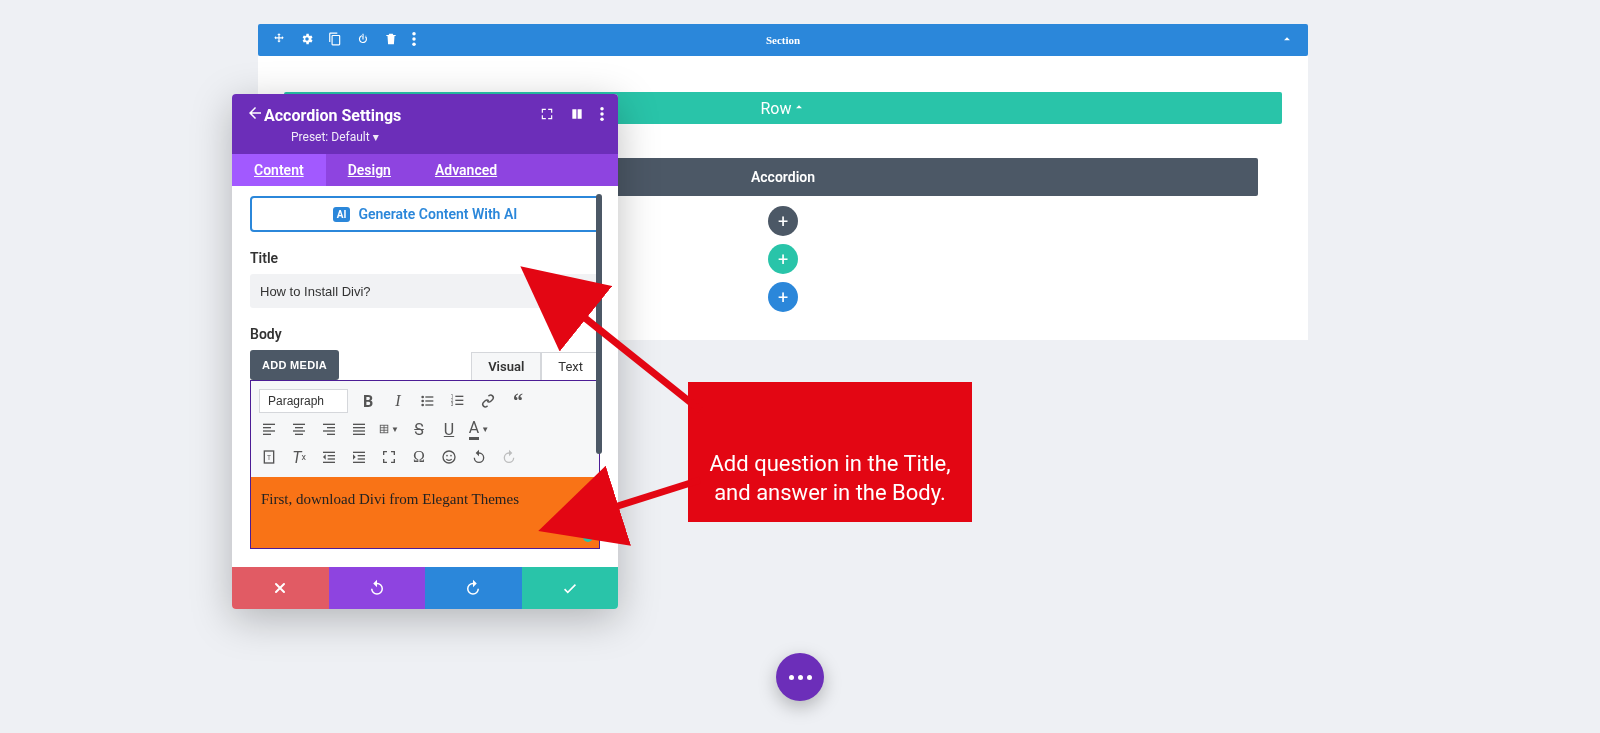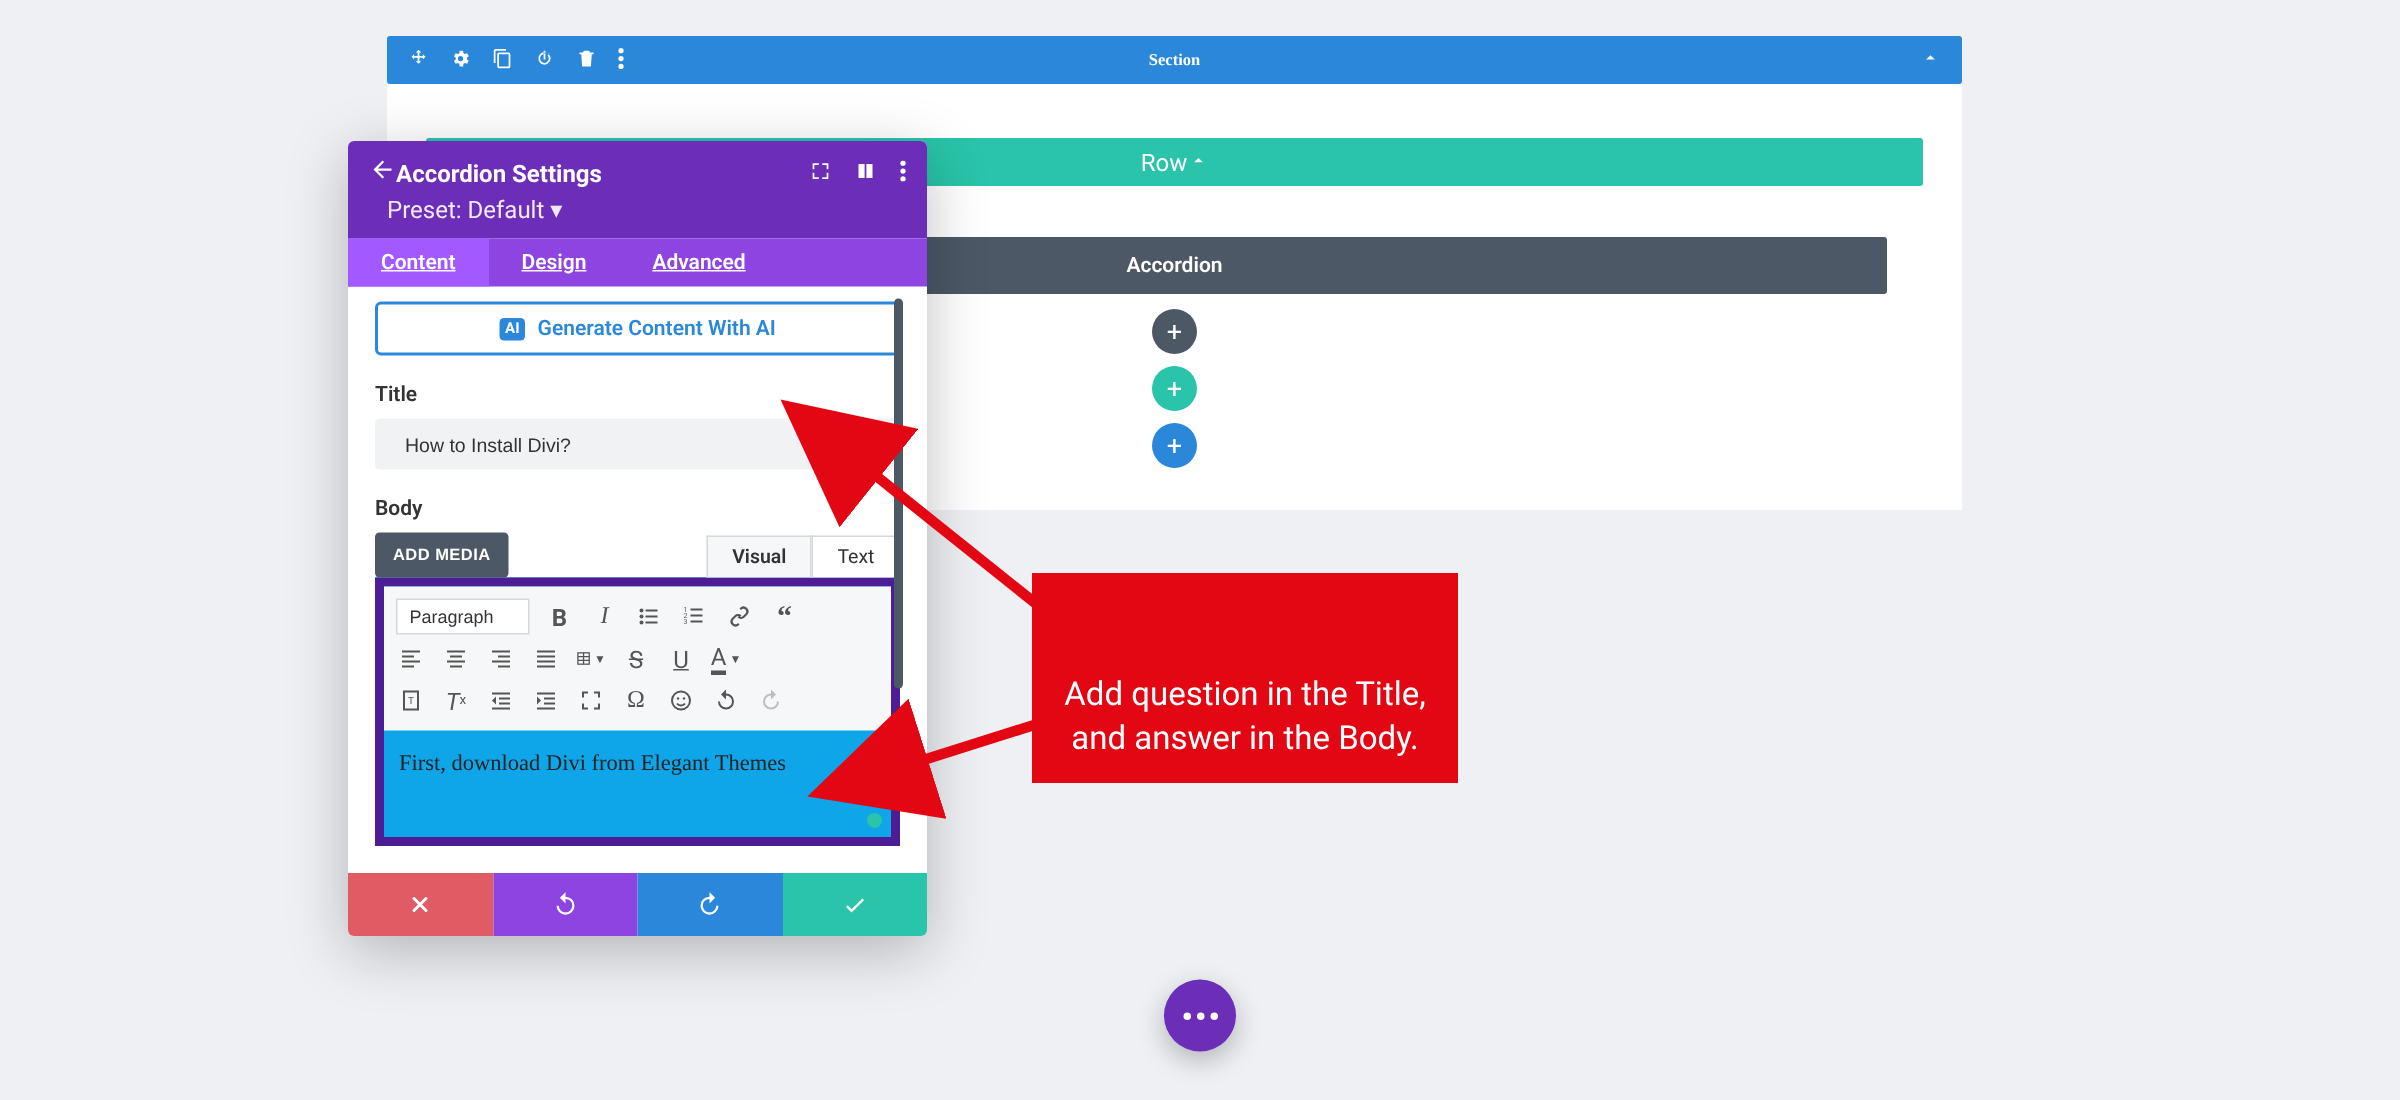--- a/index.html
+++ b/index.html
@@ -45,48 +45,48 @@
     position:absolute; left:232px; top:94px; width:386px;
     background:#fff; box-shadow:0 10px 40px rgba(0,0,0,.25);
     border-radius:4px; overflow:hidden;
     display:flex; flex-direction:column;
   }
   .modal-header { background:#6c2eb9; color:#fff; padding:10px 14px 10px 14px; }
   .modal-header .row1 { display:flex; align-items:center; gap:0; }
   .modal-header .title { font-weight:700; font-size:16px; flex:1;}
   .modal-header .hicons { display:flex; gap:16px; align-items:center;}
   .modal-header svg { fill:#fff; }
-  .modal-header .preset { font-size:16px; opacity:.9; margin-top:4px; margin-left:12px;}
+  .modal-header .preset { font-size:12px; opacity:.9; margin-top:4px; margin-left:45px;}
   .modal-tabs { background:#8e44e0; display:flex; }
   .modal-tabs .tab { flex:0 0 auto; padding:8px 22px; color:#fff; font-size:14px; font-weight:600; cursor:pointer;text-decoration:underline;}
   .modal-tabs .tab.active { background:#a259ff; }
   .modal-body { padding:10px 18px 18px 18px; position:relative;}
   .modal-body-inner { position:relative; }
   .scroll-track { position:absolute; right:-2px; top:-2px; width:6px; height:260px; background:#4c5866; border-radius:3px;}
   .ai-btn {
     border:2px solid #2b87da; color:#2b87da; background:#fff;
     height:36px; border-radius:4px; display:flex; align-items:center; justify-content:center; gap:8px;
     font-weight:600; font-size:14px; margin-bottom:18px; cursor:pointer;
   }
   .ai-badge { background:#2b87da; color:#fff; font-size:10px; font-weight:700; padding:2px 4px; border-radius:3px;}
   .fld-label { font-size:14px; font-weight:600; color:#333; margin:6px 0 8px 0;}
   .title-input {
     width:100%; height:34px; background:#f1f2f4; border:none; border-radius:3px;
-    padding:0 20px; font-size:13px; color:#333;
+    padding:0 10px; font-size:13px; color:#333;
   }
   .add-media-btn{
     background:#4c5866; color:#fff; border:none; height:30px; padding:0 12px;
     font-size:11px; font-weight:700; border-radius:3px; letter-spacing:.3px; cursor:pointer;
   }
   .editor-mode-tabs { display:flex; gap:0; }
   .editor-mode-tabs .mtab{
     border:1px solid #d5d7db; border-bottom:none; padding:6px 16px; font-size:13px; background:#fff; color:#333; cursor:pointer;
   }
   .editor-mode-tabs .mtab.active{ background:#f6f7f8; font-weight:600;}
-  .editor-box { border:6px solid #4c1d95; background:#0ea5e9;}
+  .editor-box { border:1px solid #4c1d95; background:#f97316;}
   .editor-toolbar { background:#f6f7f8; padding:6px 8px; }
   .tb-row { display:flex; align-items:center; gap:10px; height:28px;}
   .para-select{
     border:1px solid #d5d7db; background:#fff; height:24px; font-size:12px; padding:0 22px 0 8px;
     appearance:none; position:relative; color:#333;
   }
   .tb-btn { width:20px; height:20px; display:flex; align-items:center; justify-content:center; color:#555; cursor:pointer; position:relative;}
   .tb-btn svg{ fill:#555; }
   .editor-content{
     padding:14px 10px 40px 10px; font-family: Georgia, 'Times New Roman', serif; font-size:15px; color:#222; min-height:60px; position:relative;

